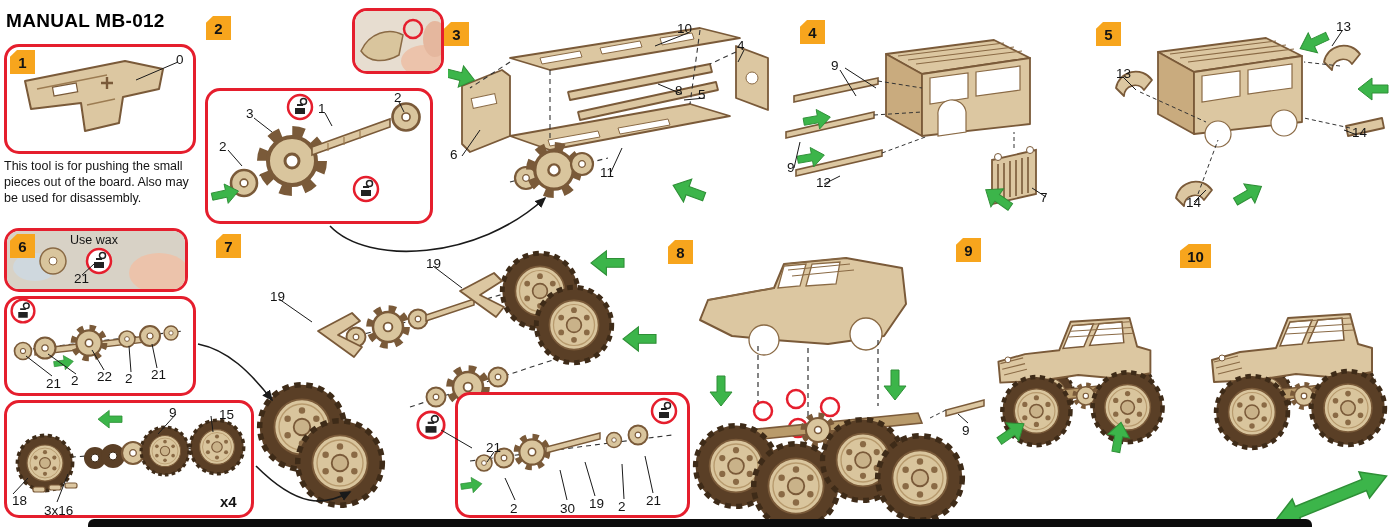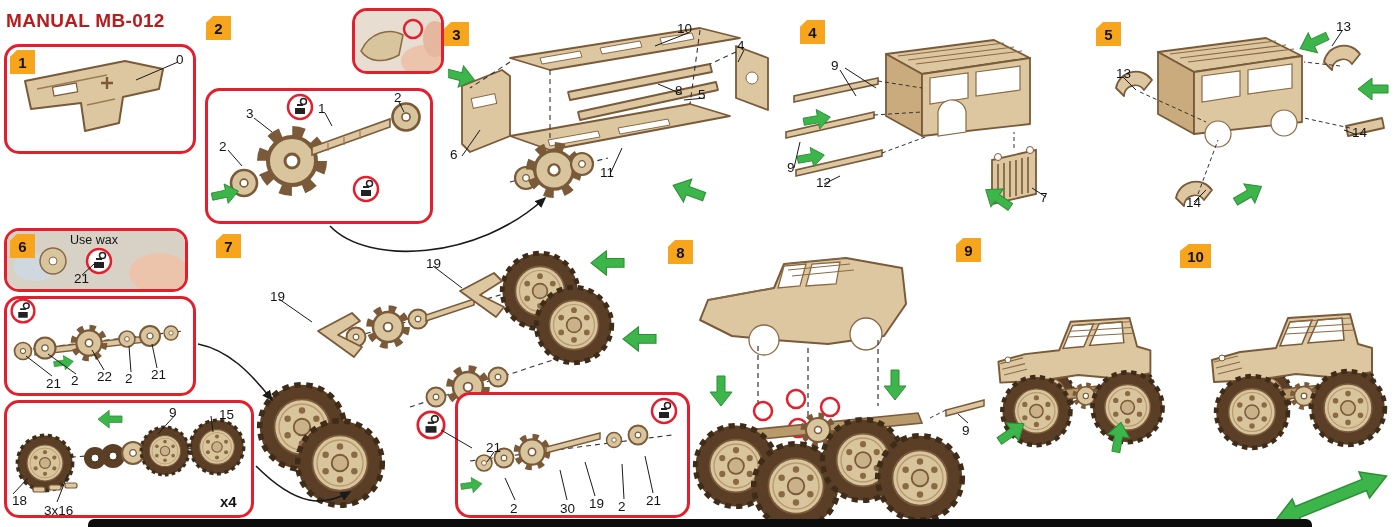--- a/index.html
+++ b/index.html
@@ -1,18 +1,18 @@
 <!DOCTYPE html>
 <html><head>
 <meta charset="utf-8">
 <style>
   html,body{margin:0;padding:0;background:#fff;}
   .canvas{position:relative;width:1400px;height:527px;background:#ffffff;overflow:hidden;
           font-family:"Liberation Sans",sans-serif;color:#141414;}
-  .title{position:absolute;left:6px;top:10px;font-size:19px;font-weight:800;color:#b91c1c;
+  .title{position:absolute;left:6px;top:10px;font-size:19px;font-weight:800;color:#000000;
          letter-spacing:.3px;z-index:6;}
   .badge{position:absolute;width:25px;height:24px;background:#f7a51d;color:#141414;font-weight:700;
          font-size:15px;display:flex;align-items:center;justify-content:center;
          clip-path:polygon(28% 0,100% 0,100% 100%,0 100%,0 28%);z-index:7;}
   .badge.wide{width:31px;}
   .redbox{position:absolute;border:3px solid #e51e2d;border-radius:15px;background:#fff;
           box-sizing:border-box;z-index:2;overflow:hidden;}
   .redbox svg{display:block;width:100%;height:100%;}
   .lbl{position:absolute;font-size:13.5px;line-height:1;color:#141414;z-index:6;white-space:nowrap;}
   .lbl.bold{font-weight:700;font-size:15px;}
@@ -87,20 +87,21 @@
         <path d="M18,34 L118,14 L156,22 L152,42 L116,50 L112,76 L78,84 L74,56 L24,62 Z" fill="#dcc7a1" stroke="#7a5a39" stroke-width="2" stroke-linejoin="round"></path>
         <path d="M30,42 L100,28" stroke="#9c7c52" stroke-width="1.3" fill="none"></path>
         <rect x="46" y="38" width="24" height="9" transform="rotate(-10 58 42)" fill="#fff" stroke="#7a5a39" stroke-width="1.2"></rect>
         <path d="M94,36 h12 M100,30 v12" stroke="#7a5a39" stroke-width="2.4"></path>
         <path d="M80,58 L108,52" stroke="#9c7c52" stroke-width="1.3" fill="none"></path>
       </g>
     </svg>
   </div>
   <div class="badge" style="left:10px;top:50px">1</div>
   <span class="lbl" style="left:176px;top:53px">0</span>
+  <div class="note" style="left:4px;top:158px;width:188px">This tool is for pushing the small pieces out of the board. Also may be used for disassembly.</div>
 
   <div class="badge" style="left:206px;top:16px">2</div>
   <div class="redbox" style="left:352px;top:8px;width:92px;height:66px">
     <svg viewBox="0 0 86 60">
       <rect width="86" height="60" fill="#e7ddd0"></rect>
       <path d="M6,40 C14,22 34,16 48,24 L44,44 C30,52 14,52 6,40 Z" fill="#d9c59d" stroke="#8a6a45" stroke-width="1.5"></path>
       <ellipse cx="70" cy="50" rx="24" ry="16" fill="#ecc3ab"></ellipse>
       <ellipse cx="80" cy="28" rx="12" ry="18" fill="#e5b79e"></ellipse>
       <circle cx="58" cy="18" r="9" fill="none" stroke="#e51e2d" stroke-width="2.5"></circle>
     </svg>

